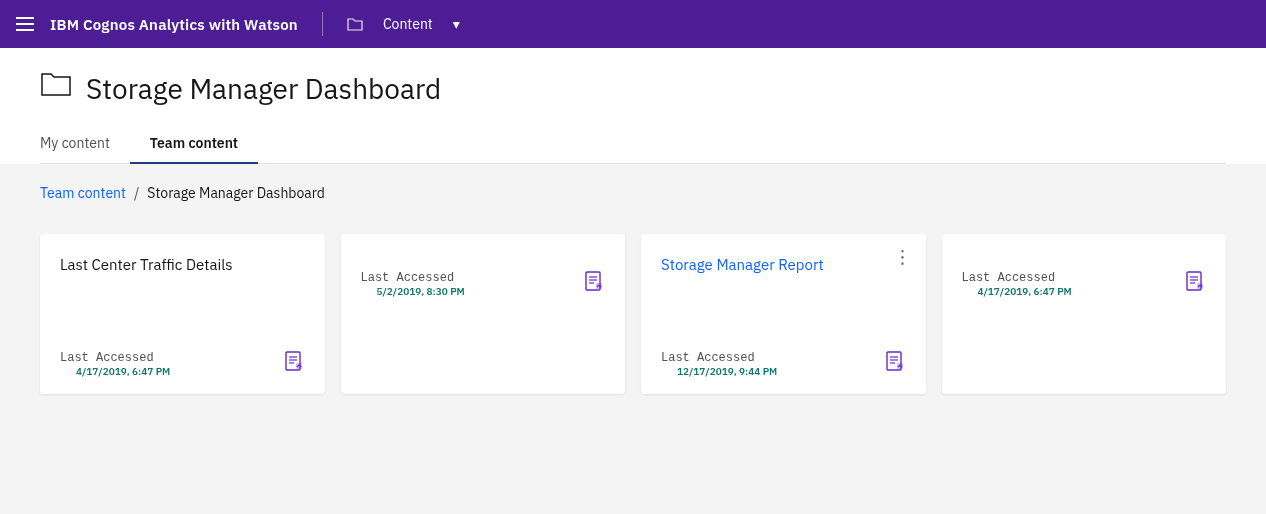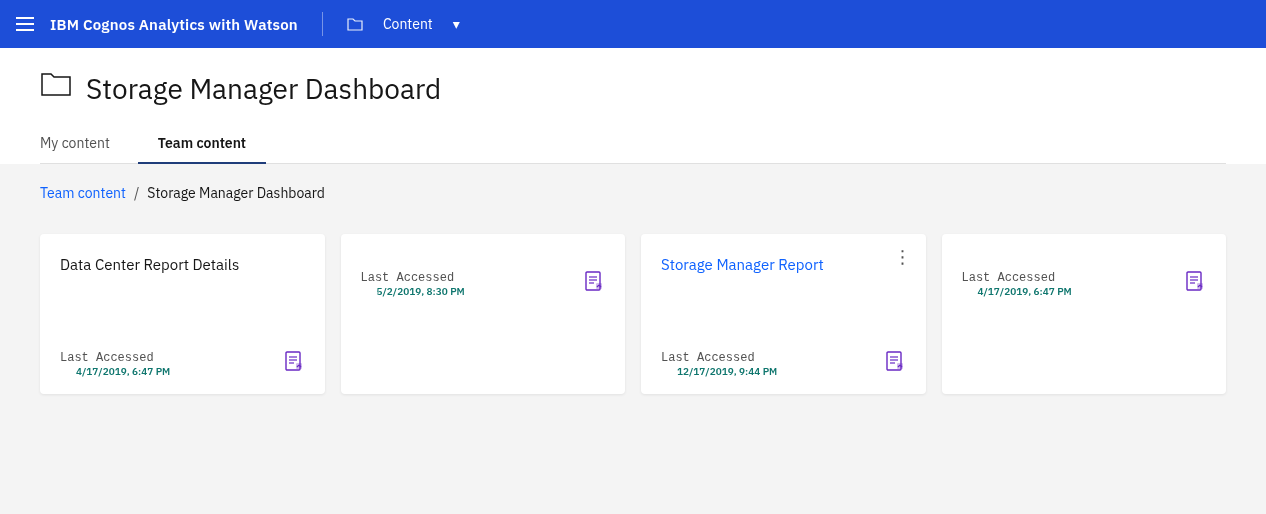--- a/index.html
+++ b/index.html
@@ -1,20 +1,20 @@
 <!DOCTYPE html>
 <html><head>
   <meta charset="utf-8">
   <style>
     * { box-sizing: border-box; margin: 0; padding: 0; }
     body { font-family: 'IBM Plex Sans', Arial, sans-serif; background: #f4f4f4; min-height: 514px; }
 
     
     .topnav {
-      background: #1d4ed8;
+      background: #4c1d95;
       height: 48px;
       display: flex;
       align-items: center;
       padding: 0 16px;
       gap: 16px;
     }
     .topnav-title {
       color: white;
       font-size: 15px;
       font-weight: 600;
@@ -53,21 +53,21 @@
     }
     .page-title-text {
       font-size: 28px;
       font-weight: 400;
       color: #161616;
     }
 
     
     .tabs {
       display: flex;
-      gap: 8px;
+      gap: 0;
       border-bottom: 1px solid #e0e0e0;
     }
     .tab {
       padding: 10px 20px;
       font-size: 14px;
       cursor: pointer;
       color: #525252;
       border-bottom: 2px solid transparent;
       margin-bottom: -1px;
     }
@@ -227,21 +227,21 @@
 
   <div class="breadcrumb">
     <a class="breadcrumb-link">Team content</a>
     <span class="breadcrumb-separator">/</span>
     <span class="breadcrumb-current">Storage Manager Dashboard</span>
   </div>
 
   <div class="cards-grid">
 
     <div class="card">
-      <div class="card-title">Data Center Report Details</div>
+      <div class="card-title">Last Center Traffic Details</div>
       <div class="card-footer">
         <div>
           <div class="card-last-accessed">Last Accessed</div>
           <div class="card-last-accessed-date">4/17/2019, 6:47 PM</div>
         </div>
         <span class="card-icon">
           <svg width="22" height="22" viewBox="0 0 22 22" fill="none">
             <rect x="3" y="2" width="14" height="18" rx="1" stroke="#6929c4" stroke-width="1.4" fill="none"></rect>
             <line x1="6" y1="7" x2="14" y2="7" stroke="#6929c4" stroke-width="1.2"></line>
             <line x1="6" y1="10" x2="14" y2="10" stroke="#6929c4" stroke-width="1.2"></line>

